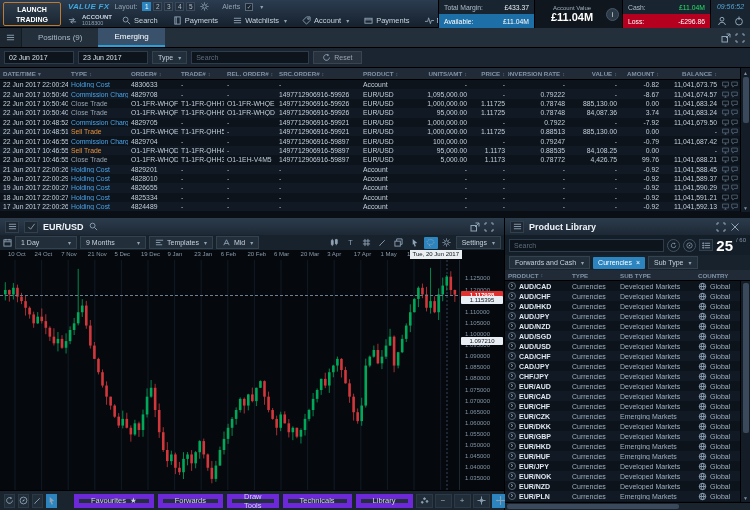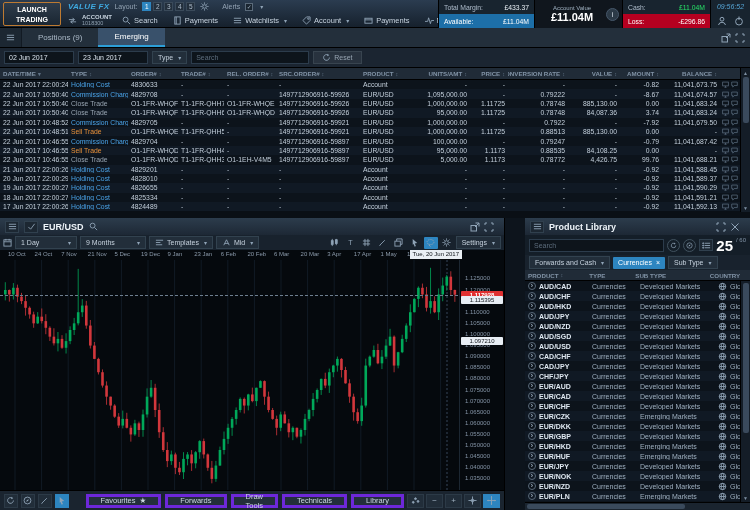--- a/index.html
+++ b/index.html
@@ -89,25 +89,25 @@
 .plot svg{flex:none;}
 .yaxis{width:46px;position:relative;border-left:1px solid #1c2732;background:#05090d;font-size:6px;color:#8494a6;}
 .ylab{position:absolute;left:5px;}
 .pricetag{position:absolute;left:1px;right:1px;text-align:center;font-size:6px;height:8px;line-height:8px;border-radius:1px;z-index:2;}
 .pricetag.cur{background:#e03131;color:#fff;font-weight:bold;}
 .pricetag.ord{background:#e8eef4;color:#10151a;}
 .curline{position:absolute;left:0;right:46px;border-top:1px dashed #6e7f90;z-index:1;}
 .chart-bottom{height:20px;background:#1a242f;display:flex;align-items:center;padding:0 4px;gap:3px;flex:none;border-top:1px solid #000;}
 .cb-icon{width:17px;height:14px;border:1px solid #2c3a47;background:#212d39;display:flex;align-items:center;justify-content:center;color:#9fb0c0;font-size:8px;cursor:pointer;}
 .cb-icon.active{background:#2d85c0;color:#fff;border-color:#2d85c0;}
-.cb-btn{height:14px;padding:0 12px;background:#232f3b;border:3px solid #6d28d9;font-size:7.5px;color:#cdd8e2;display:flex;align-items:center;gap:4px;cursor:pointer;}
+.cb-btn{height:14px;padding:0 12px;background:#232f3b;border:5px solid #6d28d9;font-size:7.5px;color:#cdd8e2;display:flex;align-items:center;gap:4px;cursor:pointer;}
 .cb-center{display:flex;gap:4px;margin-left:14px;}
 .cb-right{margin-left:auto;display:flex;gap:2px;}
 
-.lib-panel{width:245px;display:flex;flex-direction:column;background:#0d141c;position:relative;padding-left:20px;}
+.lib-panel{width:245px;display:flex;flex-direction:column;background:#0d141c;position:relative;}
 .lib-search{height:20px;display:flex;align-items:center;gap:3px;padding:0 4px;background:#141e28;flex:none;}
 .lib-search input{flex:1;height:13px;background:#0d141b;border:1px solid #2c3c4c;color:#d7e0e9;font-size:7px;padding:0 4px;min-width:0;font-family:inherit;}
 .lib-search input::placeholder{color:#5c6c7c;}
 .round-icon{width:13px;height:13px;border-radius:50%;border:1px solid #41525f;display:flex;align-items:center;justify-content:center;color:#9fb0c0;cursor:pointer;flex:none;}
 .round-icon .icon{width:7px;height:7px;}
 .count{font-size:15px;font-weight:bold;color:#fff;line-height:1;}
 .count-suffix{font-size:6px;color:#8193a6;align-self:flex-start;margin-top:2px;}
 .lib-filters{height:15px;display:flex;gap:3px;padding:0 4px;align-items:center;background:#18222d;font-size:7px;flex:none;}
 .chip{height:12px;background:#2d85c0;color:#fff;font-size:7px;padding:0 5px;display:flex;align-items:center;gap:4px;border-radius:1px;cursor:pointer;}
 .chip .x{font-size:7px;cursor:pointer;}

